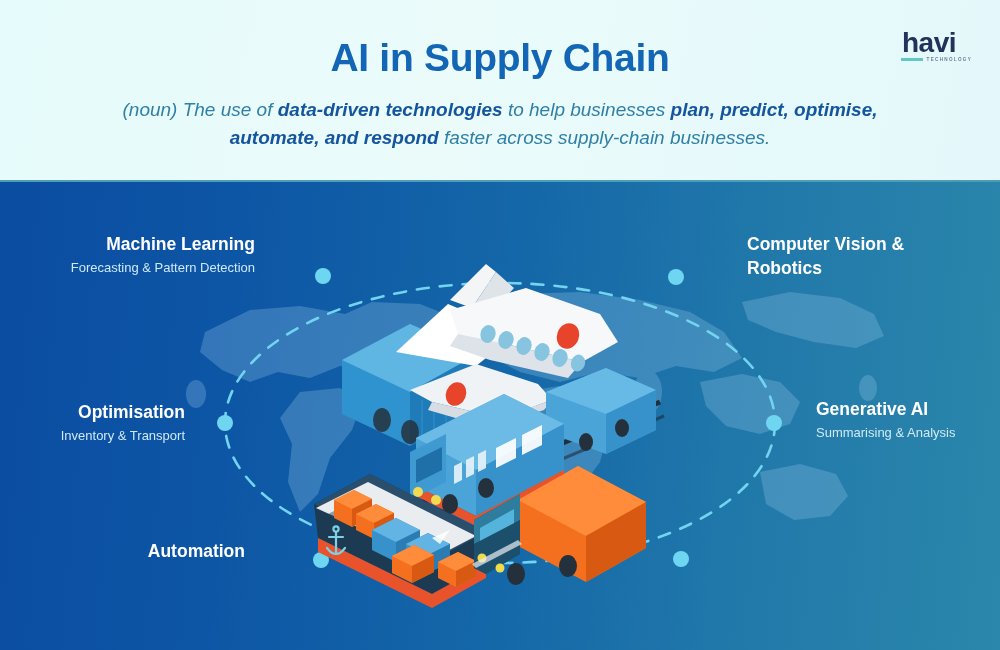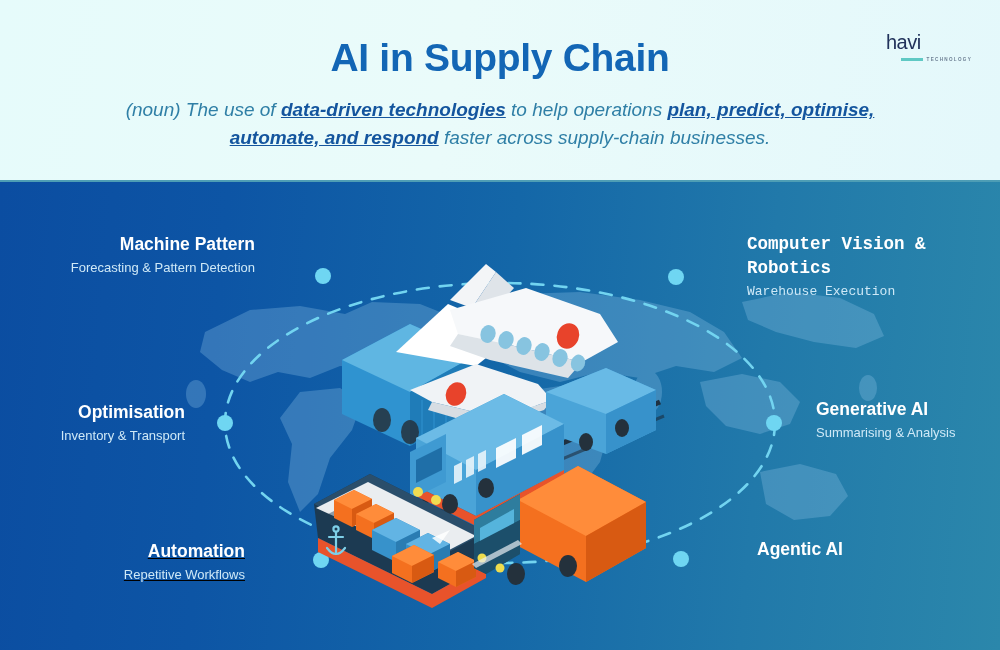--- a/index.html
+++ b/index.html
@@ -22,27 +22,27 @@
     background:#1b7f9e;opacity:.75;
   }
   .title{
     position:absolute;left:0;top:36px;width:1000px;text-align:center;
     font-size:39px;font-weight:bold;color:#1366b5;letter-spacing:-0.3px;
   }
   .subtitle{
     position:absolute;left:110px;top:96px;width:780px;text-align:center;
     font-size:19px;line-height:28px;font-style:italic;color:#2f7fa6;
   }
-  .subtitle b{color:#14559e;font-weight:bold;font-style:italic;text-decoration:underline;}
+  .subtitle b{color:#14559e;font-weight:bold;font-style:italic;}
 
   
   .logo{position:absolute;right:28px;top:30px;width:86px;height:40px;}
   .logo-word{
-    font-size:20px;font-weight:normal;color:#21325b;letter-spacing:-0.5px;
-    line-height:25px;text-align:left;
+    font-size:28px;font-weight:bold;color:#21325b;letter-spacing:-0.5px;
+    line-height:25px;text-align:center;
   }
   .logo-sub{display:flex;align-items:center;justify-content:flex-end;gap:4px;margin-top:2px;}
   .logo-dash{display:block;width:22px;height:3px;background:#5fc9c4;}
   .logo-tag{font-size:4.6px;letter-spacing:1.3px;color:#6d7f93;font-weight:bold;}
 
   
   .body{
     position:absolute;left:0;top:182px;width:1000px;height:468px;
     background:linear-gradient(95deg,#0b4da1 0%,#0d55a5 22%,#1467a8 50%,#2179aa 75%,#2b87ab 100%);
     overflow:hidden;
@@ -53,36 +53,36 @@
 
   
   .label{position:absolute;}
   .label .lt{font-size:17.5px;font-weight:bold;color:#ffffff;line-height:24px;}
   .label .ls{font-size:13px;color:#cfe9f7;line-height:24px;font-weight:normal;}
   .label.right-al{text-align:right;}
   .label.left-al{text-align:left;}
 
   .lbl-ml{left:15px;top:50px;width:240px;}
   .lbl-opt{left:15px;top:218px;width:170px;}
-  .lbl-auto{left:15px;top:357px;width:230px;text-decoration:underline;}
-  .lbl-cv{left:747px;top:50px;width:215px;font-family:Liberation Mono, monospace;}
+  .lbl-auto{left:15px;top:357px;width:230px;}
+  .lbl-cv{left:747px;top:50px;width:215px;}
   .lbl-gen{left:816px;top:215px;width:190px;}
   .lbl-ag{left:757px;top:355px;width:215px;}
 </style>
 </head>
 <body>
 
 <div class="page">
 
   <div class="header">
 
     <div class="title">AI in Supply Chain</div>
 
     <div class="subtitle">
-      <span>(noun) The use of </span><b>data-driven technologies</b><span> to help operations </span><b>plan, predict, optimise, automate, and respond</b><span> faster across supply-chain businesses.</span>
+      <span>(noun) The use of </span><b>data-driven technologies</b><span> to help businesses </span><b>plan, predict, optimise, automate, and respond</b><span> faster across supply-chain businesses.</span>
     </div>
 
     <div class="logo">
       <div class="logo-word">havi</div>
       <div class="logo-sub">
         <span class="logo-dash"></span>
         <span class="logo-tag">TECHNOLOGY</span>
       </div>
     </div>
   </div>
@@ -242,42 +242,39 @@
           <circle cx="72" cy="326" r="4.5" fill="#eedc4e"></circle>
           <circle cx="90" cy="336" r="4.5" fill="#eedc4e"></circle>
           <ellipse cx="106" cy="342" rx="9" ry="11" fill="#24313c"></ellipse>
           <ellipse cx="158" cy="334" rx="9" ry="11" fill="#24313c"></ellipse>
           <path d="M62,332 L108,308 L112,312 L66,336 Z" fill="#e8eef2" opacity=".7"></path>
         </g>
       </g>
     </svg>
 
     <div class="label right-al lbl-ml">
-      <div class="lt">Machine Pattern</div>
+      <div class="lt">Machine Learning</div>
       <div class="ls">Forecasting &amp; Pattern Detection</div>
     </div>
 
     <div class="label right-al lbl-opt">
       <div class="lt">Optimisation</div>
       <div class="ls">Inventory &amp; Transport</div>
     </div>
 
     <div class="label right-al lbl-auto">
       <div class="lt">Automation</div>
-      <div class="ls">Repetitive Workflows</div>
     </div>
 
     <div class="label left-al lbl-cv">
       <div class="lt">Computer Vision &amp; Robotics</div>
-      <div class="ls">Warehouse Execution</div>
     </div>
 
     <div class="label left-al lbl-gen">
       <div class="lt">Generative AI</div>
       <div class="ls">Summarising &amp; Analysis</div>
     </div>
 
     <div class="label left-al lbl-ag">
-      <div class="lt">Agentic AI</div>
     </div>
 
   </div>
 </div>
 
 </body></html>

